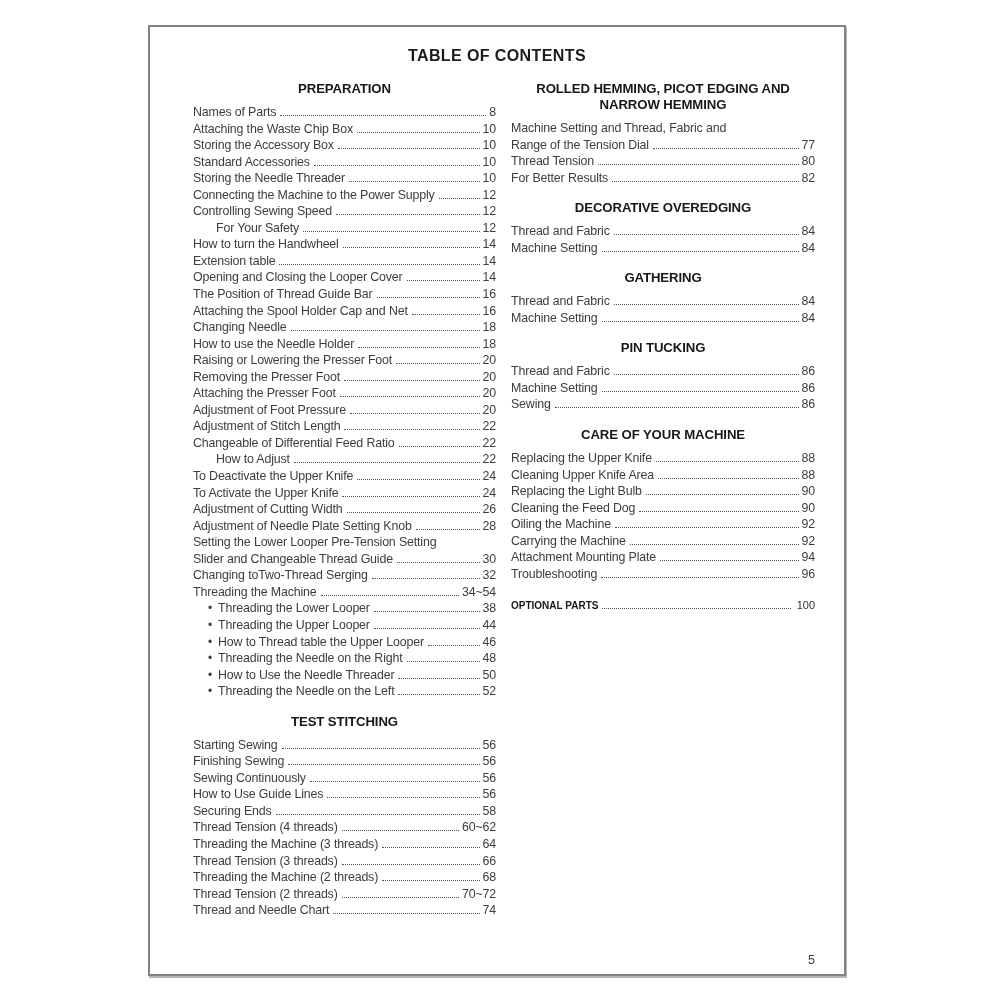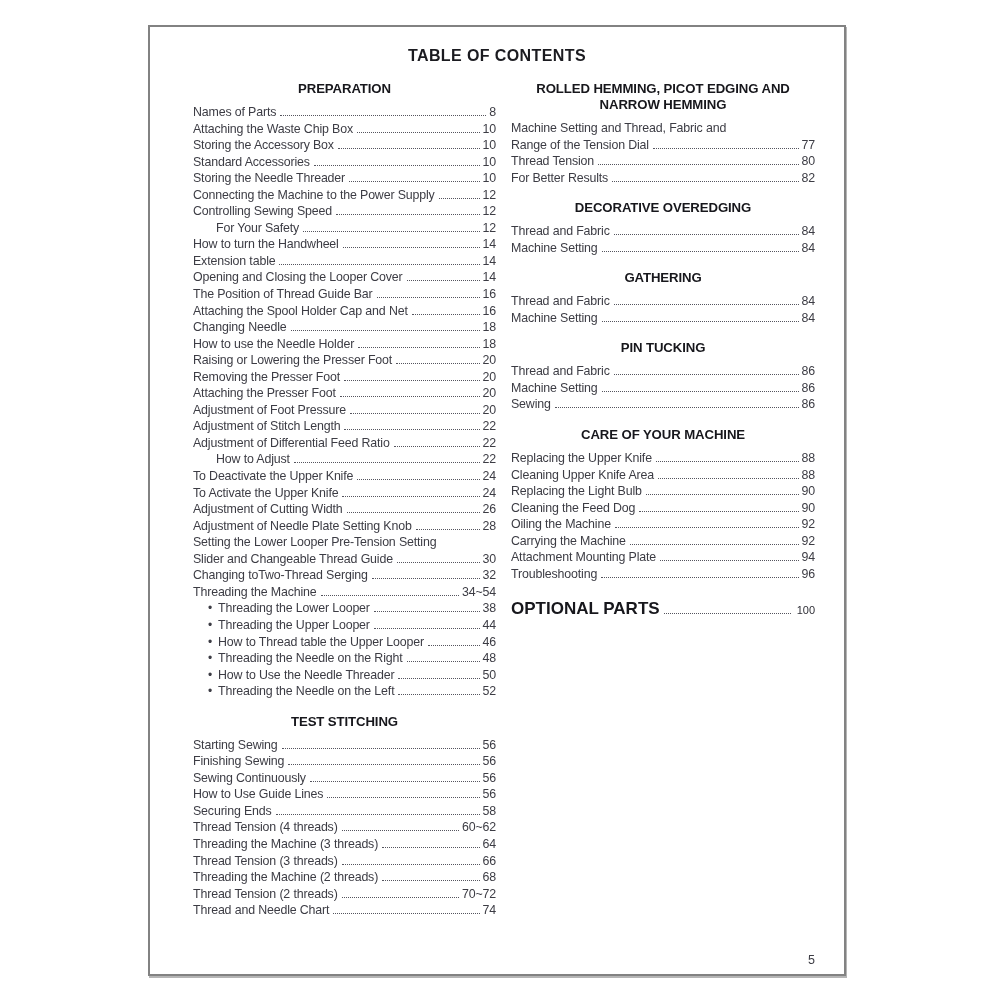--- a/index.html
+++ b/index.html
@@ -65,21 +65,21 @@
   .leader.gap-before-page { margin-right: 6px; }
   .page-num { flex: 0 0 auto; }
 
   .sec-title-row {
     display: flex;
     align-items: baseline;
     margin-top: 17px;
     white-space: nowrap;
   }
   .sec-title-row .sec-title-inline {
-    font-size: 17px;
+    font-size: 10px;
     font-weight: bold;
     color: #17171c;
   }
   .sec-title-row .leader { margin-bottom: 3px; }
   .sec-title-row .page-num { font-size: 11px; color: #2e2e36; }
 
   .page-number {
     position: absolute;
     right: 29px; bottom: 7px;
     font-size: 12.5px;
@@ -188,21 +188,21 @@
           <span class="label">Adjustment of Foot Pressure</span>
           <span class="leader"></span>
           <span class="page-num">20</span>
         </div>
         <div class="toc-row">
           <span class="label">Adjustment of Stitch Length</span>
           <span class="leader"></span>
           <span class="page-num">22</span>
         </div>
         <div class="toc-row">
-          <span class="label">Adjustment of Differential Feed Ratio</span>
+          <span class="label">Changeable of Differential Feed Ratio</span>
           <span class="leader"></span>
           <span class="page-num">22</span>
         </div>
         <div class="toc-row indent">
           <span class="label">How to Adjust</span>
           <span class="leader"></span>
           <span class="page-num">22</span>
         </div>
         <div class="toc-row">
           <span class="label">To Deactivate the Upper Knife</span>

